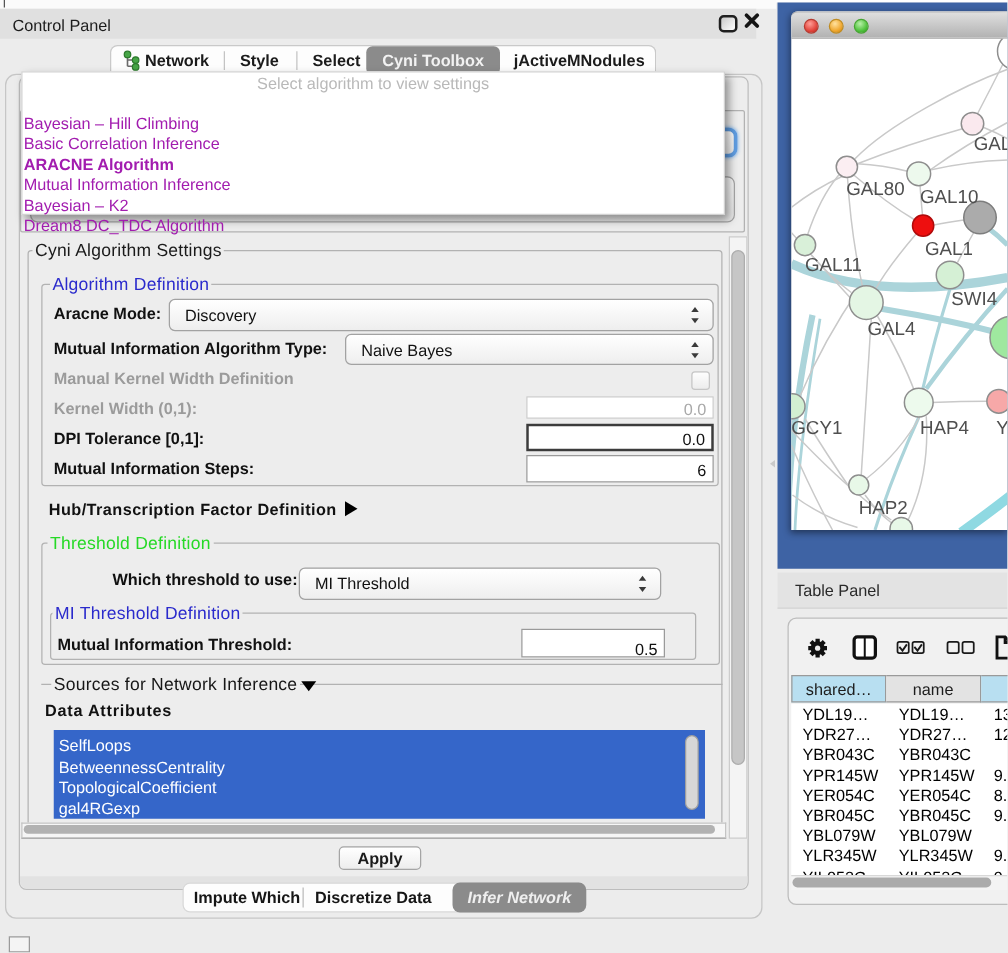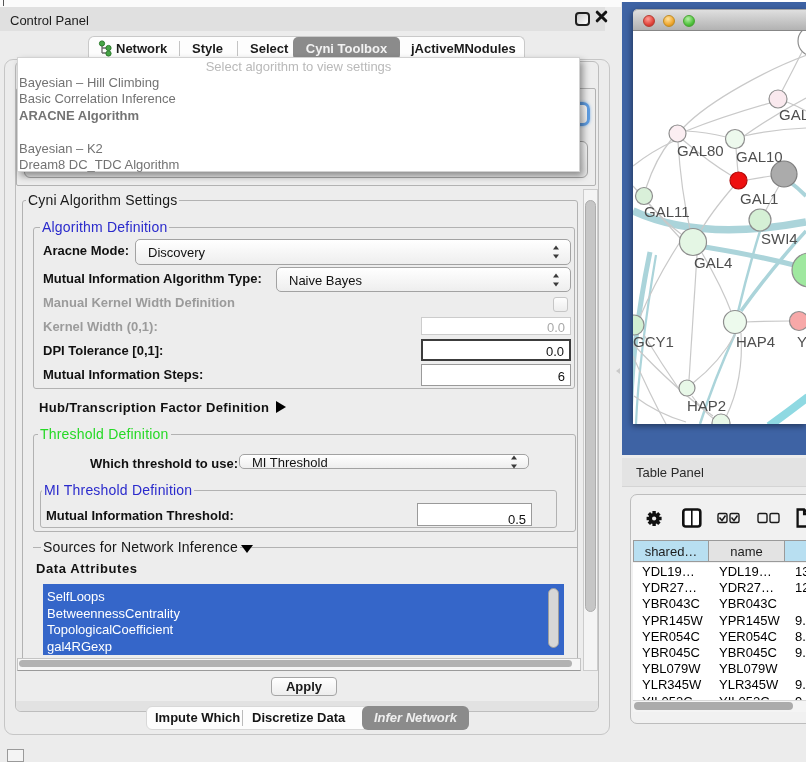--- a/index.html
+++ b/index.html
@@ -22,21 +22,21 @@
 #outer-panel { left:4px; top:59px; width:606px; height:676px; background:#ececec; border:1px solid #c6c6c6; border-radius:9px; }
 #inner-panel { left:15px; top:61px; width:584px; height:651px; background:#ededed; border:1px solid #bdbdbd; border-radius:6px; }
 #inner-footer { left:16px; top:701px; width:582px; height:10px; background:#e2e2e2; border-radius:0 0 6px 6px; }
 
 #hid-group { left:16px; top:88px; width:580px; height:98px; border:1px solid #b2b2b2; border-radius:2px; }
 #hid-combo1 { left:24px; top:102px; width:566px; height:24px; border:3px solid #5f9de2; border-radius:7px; background:linear-gradient(#ffffff,#ededed); box-shadow:0 0 3px #7fb4ea; }
 #hid-combo2 { left:24px; top:141px; width:564px; height:37px; border:1px solid #a6a6a6; border-radius:6px; background:linear-gradient(#fafafa,#e8e8e8); }
 
 #popup { left:17px; top:57px; width:563px; height:115px; background:#ffffff; border:1px solid #d2d2d2; box-shadow:3px 4px 7px rgba(0,0,0,0.4); }
 #popup .ph { position:absolute; left:0; width:100%; top:1px; text-align:center; color:#b9b9b9; }
-#popup .it { position:absolute; left:1px; font-size:13px; color:#737373; }
+#popup .it { position:absolute; left:1px; font-size:13px; color:#a21caf;margin-top:16px; }
 
 .groupbox { position:absolute; border:1px solid #b2b2b2; border-radius:3px; }
 .grouplabel { position:absolute; background:#ededed; padding:0 2px; line-height:14px; font-size:14px; letter-spacing:0.2px; }
 
 .combo { position:absolute; border:1px solid #a2a2a2; border-radius:5px; background:linear-gradient(#ffffff,#eeeeee); font-size:13px; }
 .combo .ct { position:absolute; left:12px; top:50%; transform:translateY(-50%); }
 .combo .spin { position:absolute; right:11px; top:50%; transform:translateY(-50%); width:6px; height:15px; }
 .spin:before { content:""; position:absolute; left:0; top:1px; border-left:3px solid transparent; border-right:3px solid transparent; border-bottom:4.5px solid #3a3a3a; }
 .spin:after { content:""; position:absolute; left:0; bottom:1px; border-left:3px solid transparent; border-right:3px solid transparent; border-top:4.5px solid #3a3a3a; }
 .tfield { position:absolute; background:#ffffff; border:1px solid #9a9a9a; text-align:right; padding:2px 5px 0 0; font-size:13px; }
@@ -137,21 +137,21 @@
 <div class="tfield" style="left:421px;top:339px;width:150px;height:22px;border:2px solid #3c3c3c;padding-top:3px;">0.0</div>
 <div class="lbl" style="left:43px;top:367px;">Mutual Information Steps:</div>
 <div class="tfield" style="left:421px;top:364px;width:150px;height:22px;padding-top:4px;">6</div>
 
 <div class="lbl" style="left:39px;top:400px;letter-spacing:0.35px;">Hub/Transcription Factor Definition</div>
 <div class="abs" style="left:276px;top:401px;width:0;height:0;border-top:6.5px solid transparent;border-bottom:6.5px solid transparent;border-left:10px solid #000;"></div>
 
 <div class="groupbox" style="left:33px;top:434px;width:543px;height:98px;"></div>
 <div class="grouplabel" style="left:38px;top:427px;color:#26d926;">Threshold Definition</div>
 <div class="lbl" style="left:90px;top:456px;">Which threshold to use:</div>
-<div class="combo" style="left:239px;top:454px;width:290px;height:15px;">
+<div class="combo" style="left:239px;top:454px;width:290px;height:26px;">
     <span class="ct">MI Threshold</span>
     <span class="spin"></span>
   </div>
 <div class="groupbox" style="left:40px;top:490px;width:517px;height:38px;"></div>
 <div class="grouplabel" style="left:42px;top:483px;color:#2a2acc;">MI Threshold Definition</div>
 <div class="lbl" style="left:46px;top:508px;">Mutual Information Threshold:</div>
 <div class="tfield" style="left:417px;top:503px;width:115px;height:23px;padding-top:8px;">0.5</div>
 
 <div class="groupbox" style="left:33px;top:547px;width:545px;height:110px;border-bottom:none;border-left:none;border-right:none;border-radius:0;"></div>
 <div class="grouplabel" style="left:41px;top:540px;color:#161616;">Sources for Network Inference</div>
@@ -177,20 +177,21 @@
 <div class="abs" style="left:242px;top:710px;width:1px;height:16px;background:#bbbbbb;"></div>
 <div class="btab" style="left:252px;">Discretize Data</div>
 <div class="abs" id="btab-sel">Infer Network</div>
 <div class="abs" id="corner-box"></div>
 
 <div class="abs" id="popup">
   <div class="ph">Select algorithm to view settings</div>
   <div class="it" style="top:17px;">Bayesian – Hill Climbing</div>
   <div class="it" style="top:33.4px;">Basic Correlation Inference</div>
   <div class="it bold" style="top:49.8px;">ARACNE Algorithm</div>
+  <div class="it" style="top:66.2px;">Mutual Information Inference</div>
   <div class="it" style="top:82.6px;">Bayesian – K2</div>
   <div class="it" style="top:99px;">Dream8 DC_TDC Algorithm</div>
 </div>
 
 <div class="abs" id="blue-frame"></div>
 <div class="abs" id="net-window"></div>
 <div class="abs" id="net-title"></div>
 <div class="tl" id="tl-r"></div>
 <div class="tl" id="tl-y"></div>
 <div class="tl" id="tl-g"></div>

